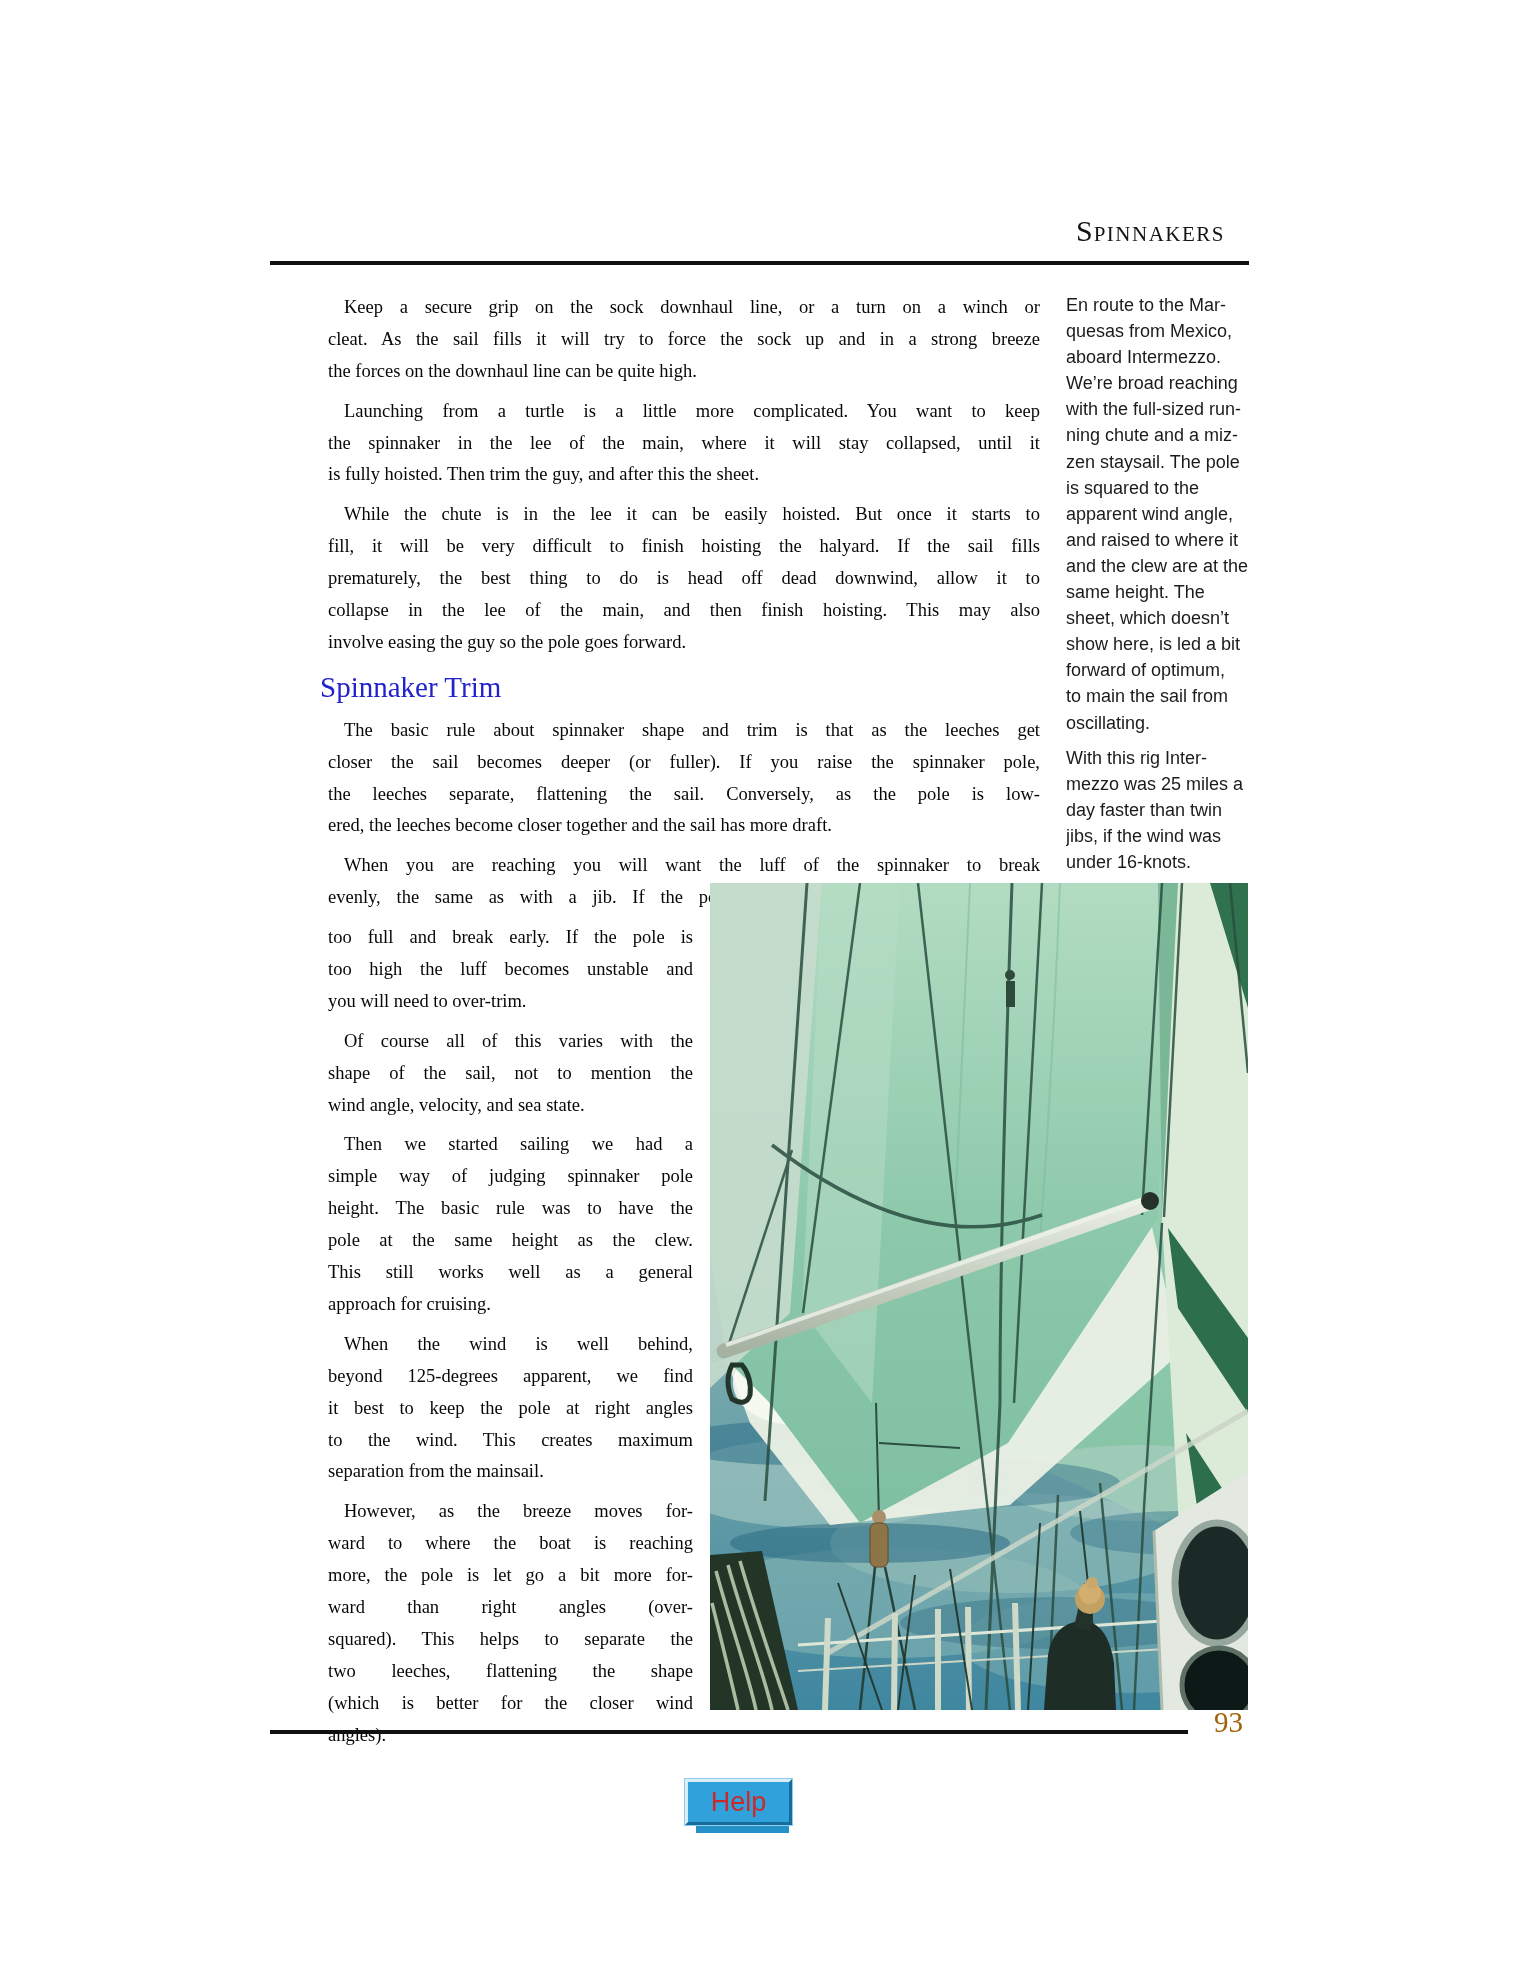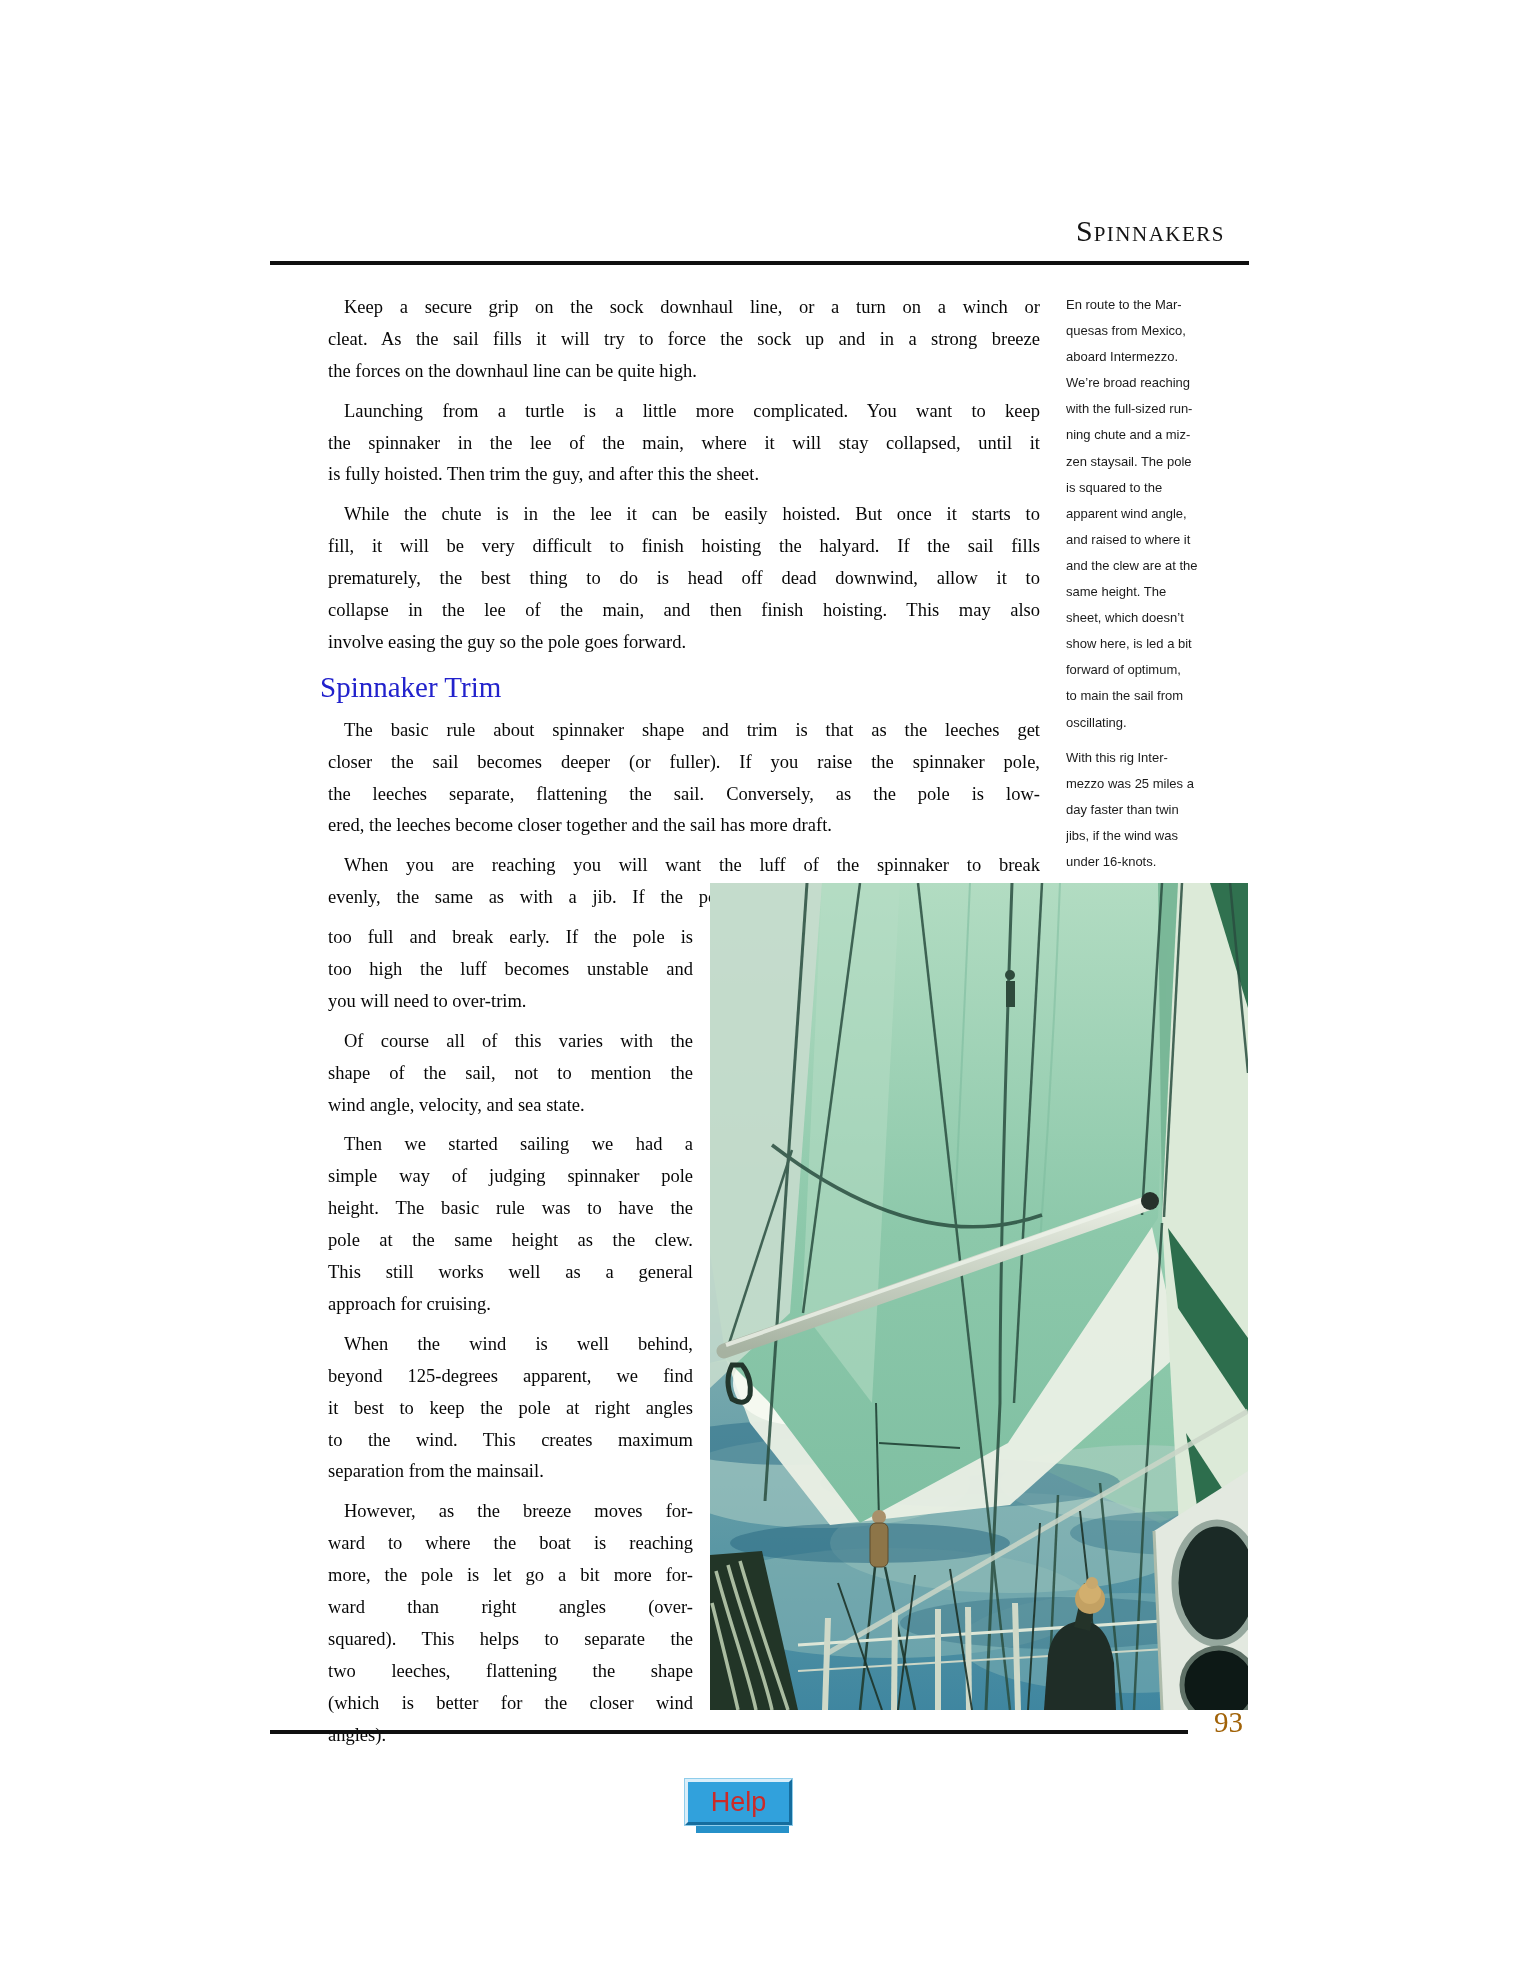--- a/index.html
+++ b/index.html
@@ -38,21 +38,21 @@
   .tline.indent{text-indent:16px;}
   .sec-heading{
     font-size:29px;line-height:40px;margin:5px 0 5px 0;
     color:var(--heading-blue,#2222cc);
   }
 
   
   .sidebar{
     position:absolute;left:1066px;top:292px;width:186px;
     font-family:"Liberation Sans", sans-serif;
-    font-size:13px;line-height:26.1px;color:#1b1b1b;
+    font-size:18px;line-height:26.1px;color:#1b1b1b;
   }
   .cap-para{margin:0 0 9px 0;}
   .cap-line{white-space:nowrap;height:26.1px;overflow:hidden;}
 
   
   .photo{
     position:absolute;left:710px;top:883px;width:538px;height:827px;
     overflow:hidden;background:#8cc8aa;
   }
   .photo svg{display:block;}

